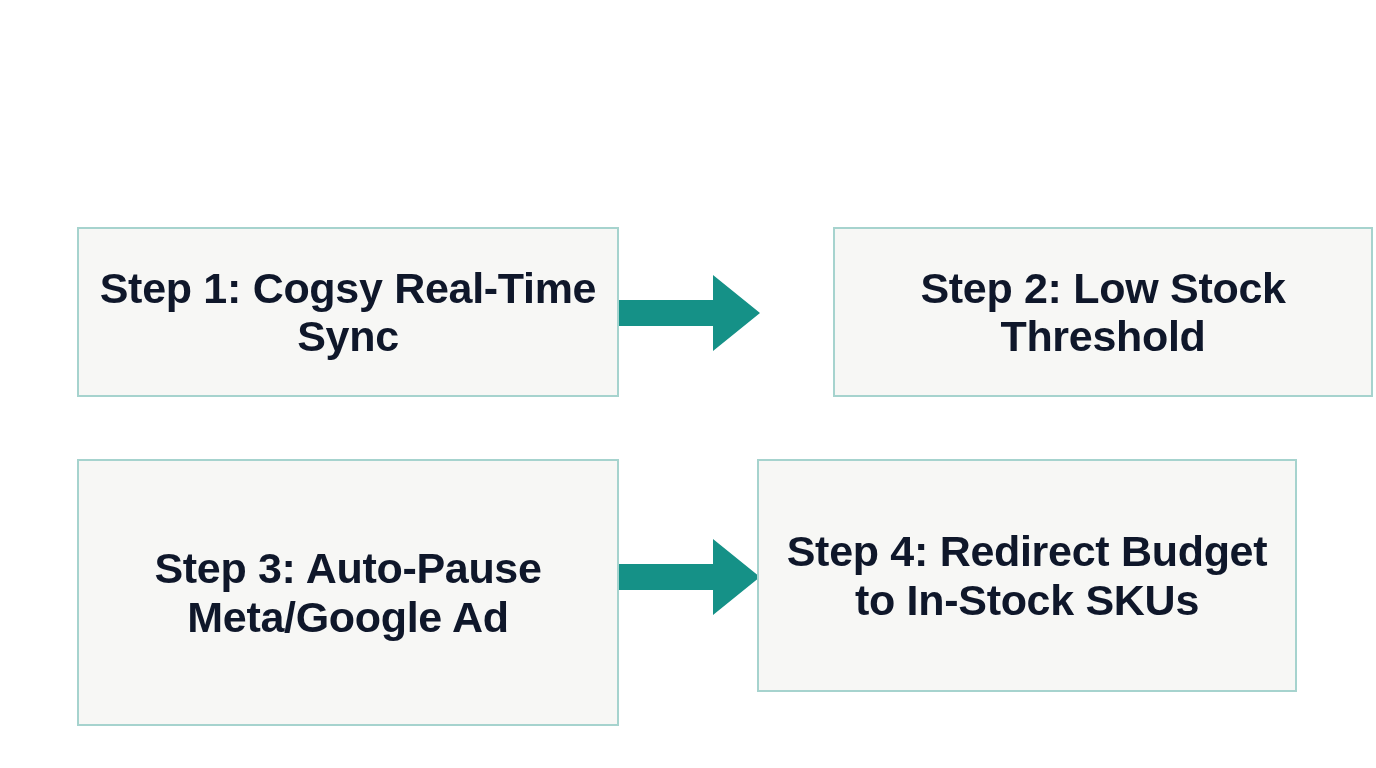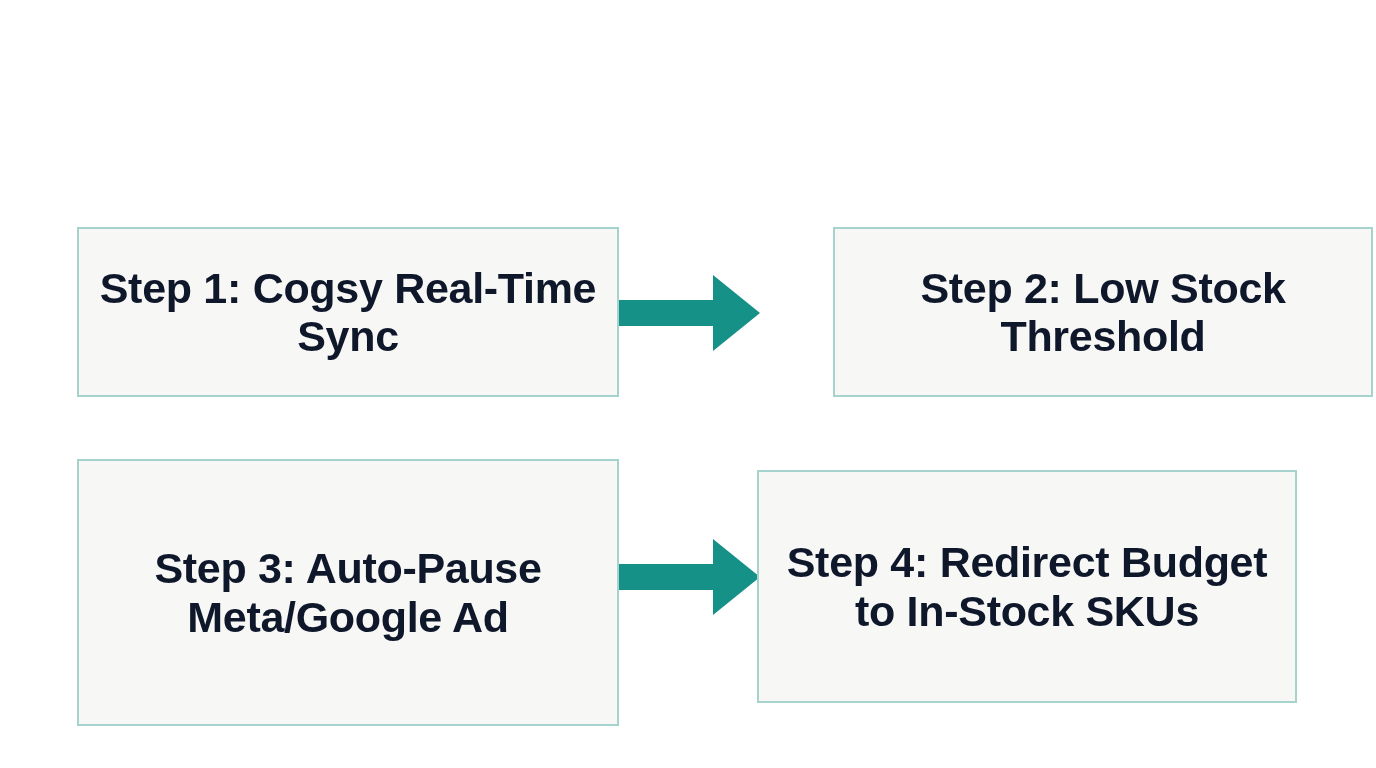--- a/index.html
+++ b/index.html
@@ -58,21 +58,21 @@
     font-size: 43px;
     line-height: 1.12;
     letter-spacing: -0.3px;
     padding: 0 14px;
     font-family: "Liberation Sans", sans-serif;
   }
 
   #box-1 { left: 77px;  top: 227px; width: 542px; height: 170px; }
   #box-2 { left: 797px; top: 227px; width: 540px; height: 170px; margin-left: 36px; }
   #box-3 { left: 77px;  top: 459px; width: 542px; height: 267px; }
-  #box-4 { left: 757px; top: 459px; width: 540px; height: 233px; margin-top: 11px; }
+  #box-4 { left: 757px; top: 459px; width: 540px; height: 233px; }
 
   
   .arrow {
     position: absolute;
     z-index: 2;
   }
   .arrow svg { display: block; }
 
   #arrow-1 { left: 618px; top: 273px; width: 142px; height: 80px; }
   #arrow-2 { left: 618px; top: 537px; width: 142px; height: 80px; }

